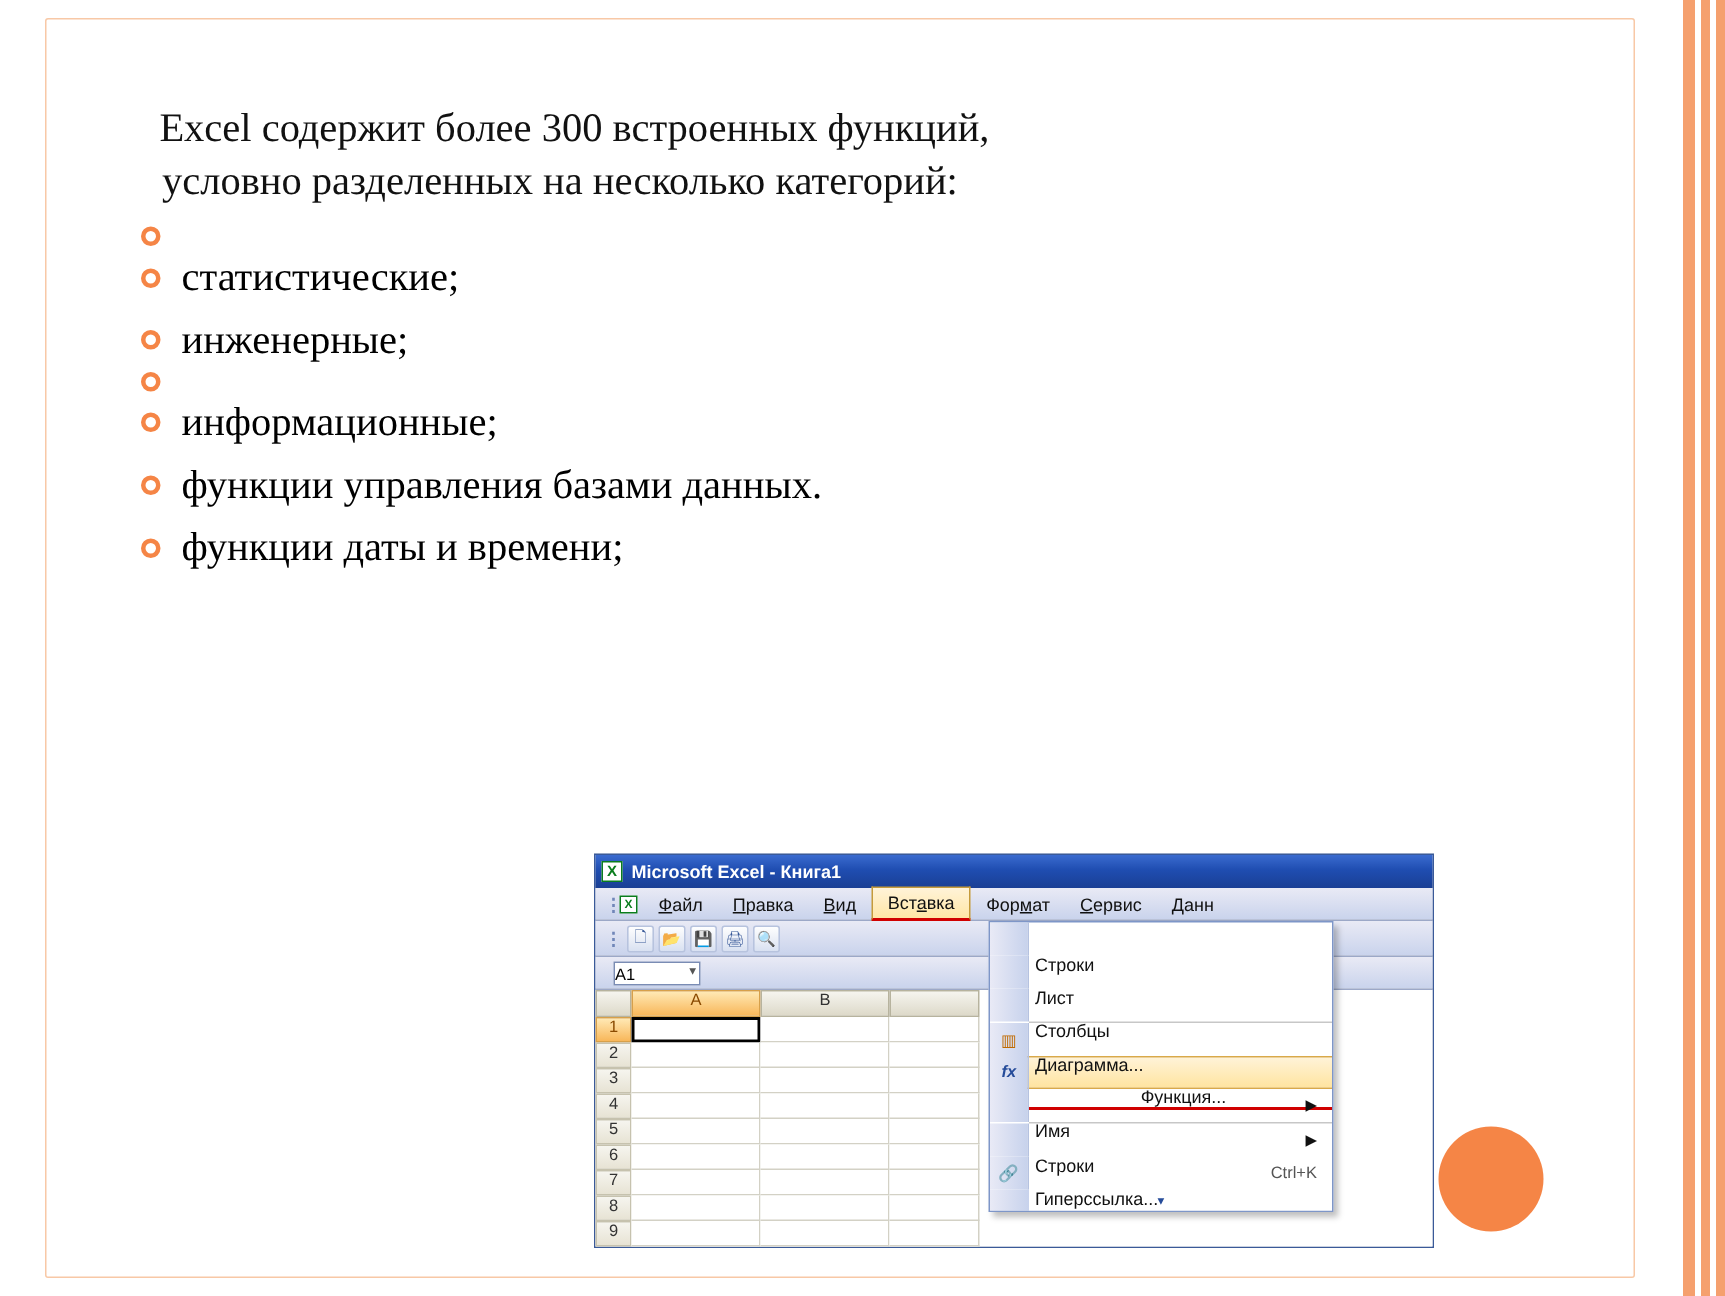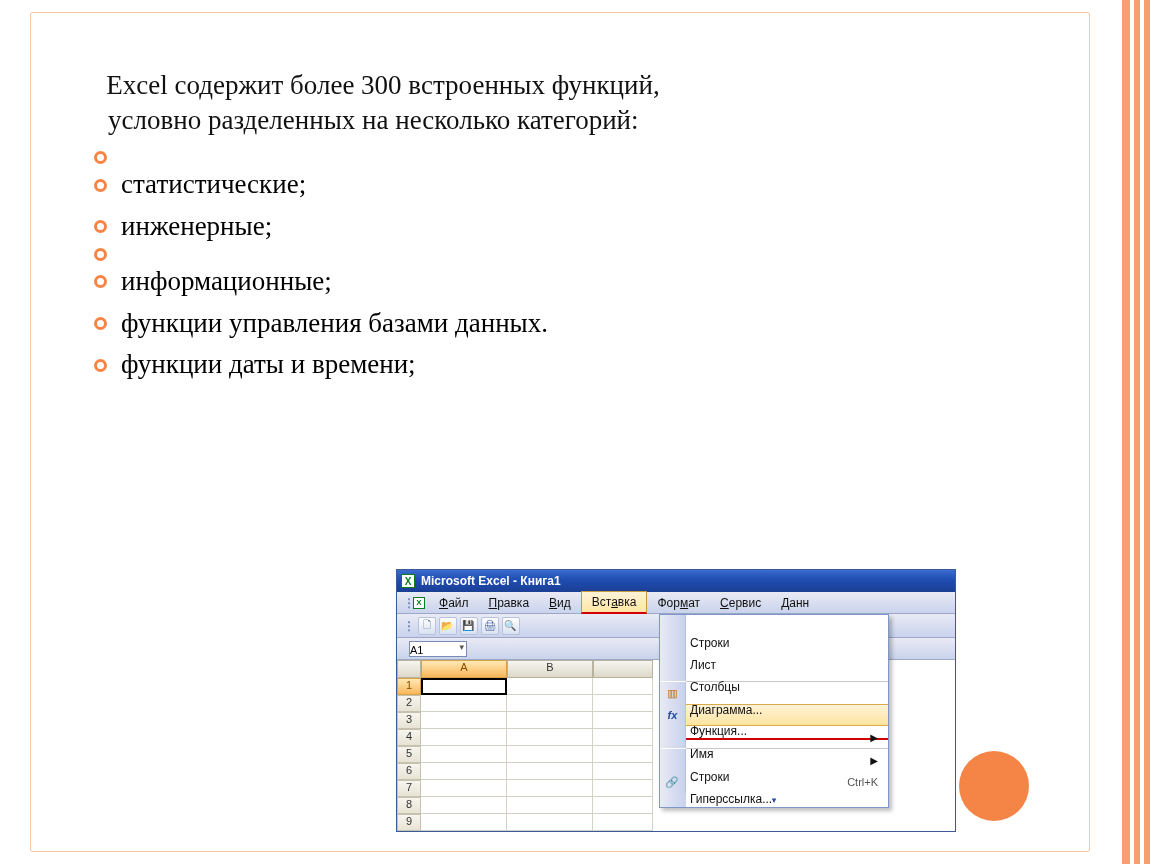--- a/index.html
+++ b/index.html
@@ -262,20 +262,21 @@
     display:flex;align-items:center;justify-content:center;
     font-size:11px;
   }
   .dd-label { padding-left: 4px; flex:1; white-space:nowrap;margin-top:33px;}
   .dd-arrow { padding-right: 10px; color:#111; font-size:10px;}
   .dd-short { padding-right: 10px; color:#555; font-size:11px;}
   .dd-item.hl {
     background: linear-gradient(#fff3d8,#ffe4a0);
     border-top: 1px solid #d9a94a;
     border-bottom: 1px solid #d9a94a;
+    text-align: center;
   }
   .dd-item.hl .dd-label { border-bottom: 2px solid #d00000; display:inline-block; padding-bottom:0; }
   .dd-sep {
     height:1px;
     margin-left:26px;
     background:#c7c7c7;
   }
 </style>
 </head>
 <body>

